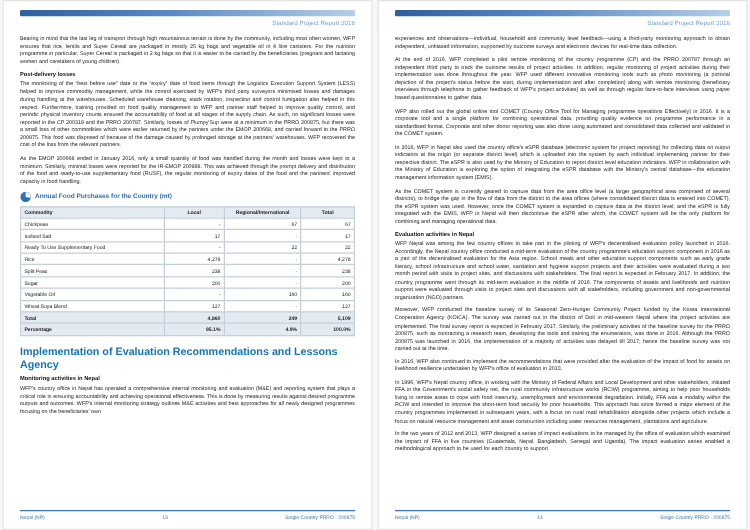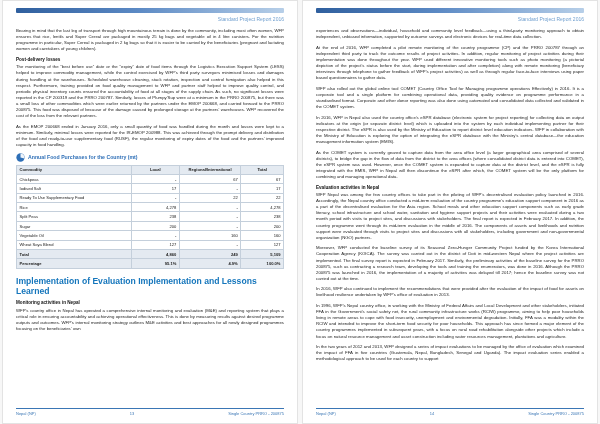--- a/index.html
+++ b/index.html
@@ -162,21 +162,21 @@
           </tr>
           <tr>
             <td>Percentage</td>
             <td class="num">95.1%</td>
             <td class="num">4.9%</td>
             <td class="num">100.0%</td>
           </tr>
         </tfoot>
       </table>
 
-      <h2 class="section-heading">Implementation of Evaluation Implementation and Lessons Learned</h2>
+      <h2 class="section-heading">Implementation of Evaluation Recommendations and Lessons Agency</h2>
 
       <h4 class="sub">Monitoring activities in Nepal</h4>
 
       <div>
 
           <p class="body">WFP's country office in Nepal has operated a comprehensive internal monitoring and evaluation (M&amp;E) and reporting system that plays a critical role in ensuring accountability and achieving operational effectiveness. This is done by measuring results against desired programme outputs and outcomes. WFP's internal monitoring strategy outlines M&amp;E activities and best approaches for all newly designed programmes focusing on the beneficiaries' own</p>
         </div>
     </div>
 
     <div class="page-footer">

